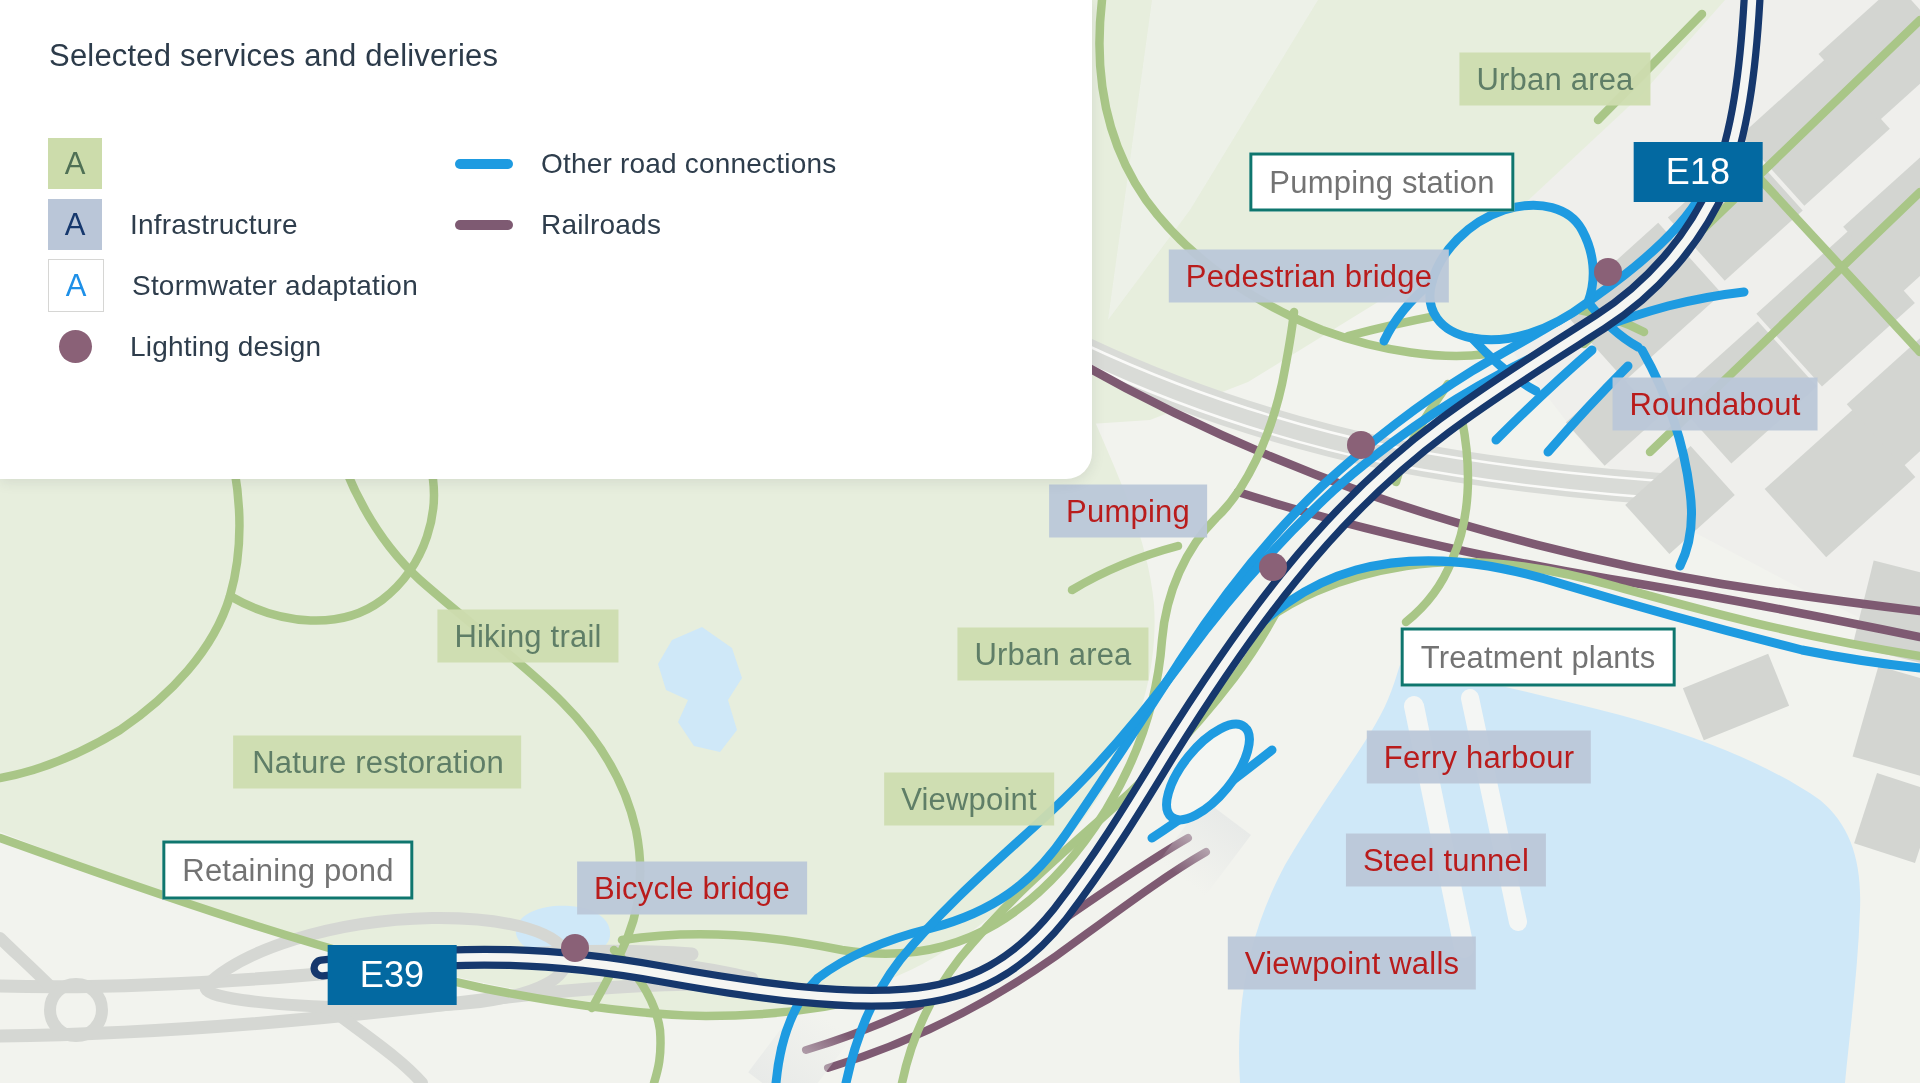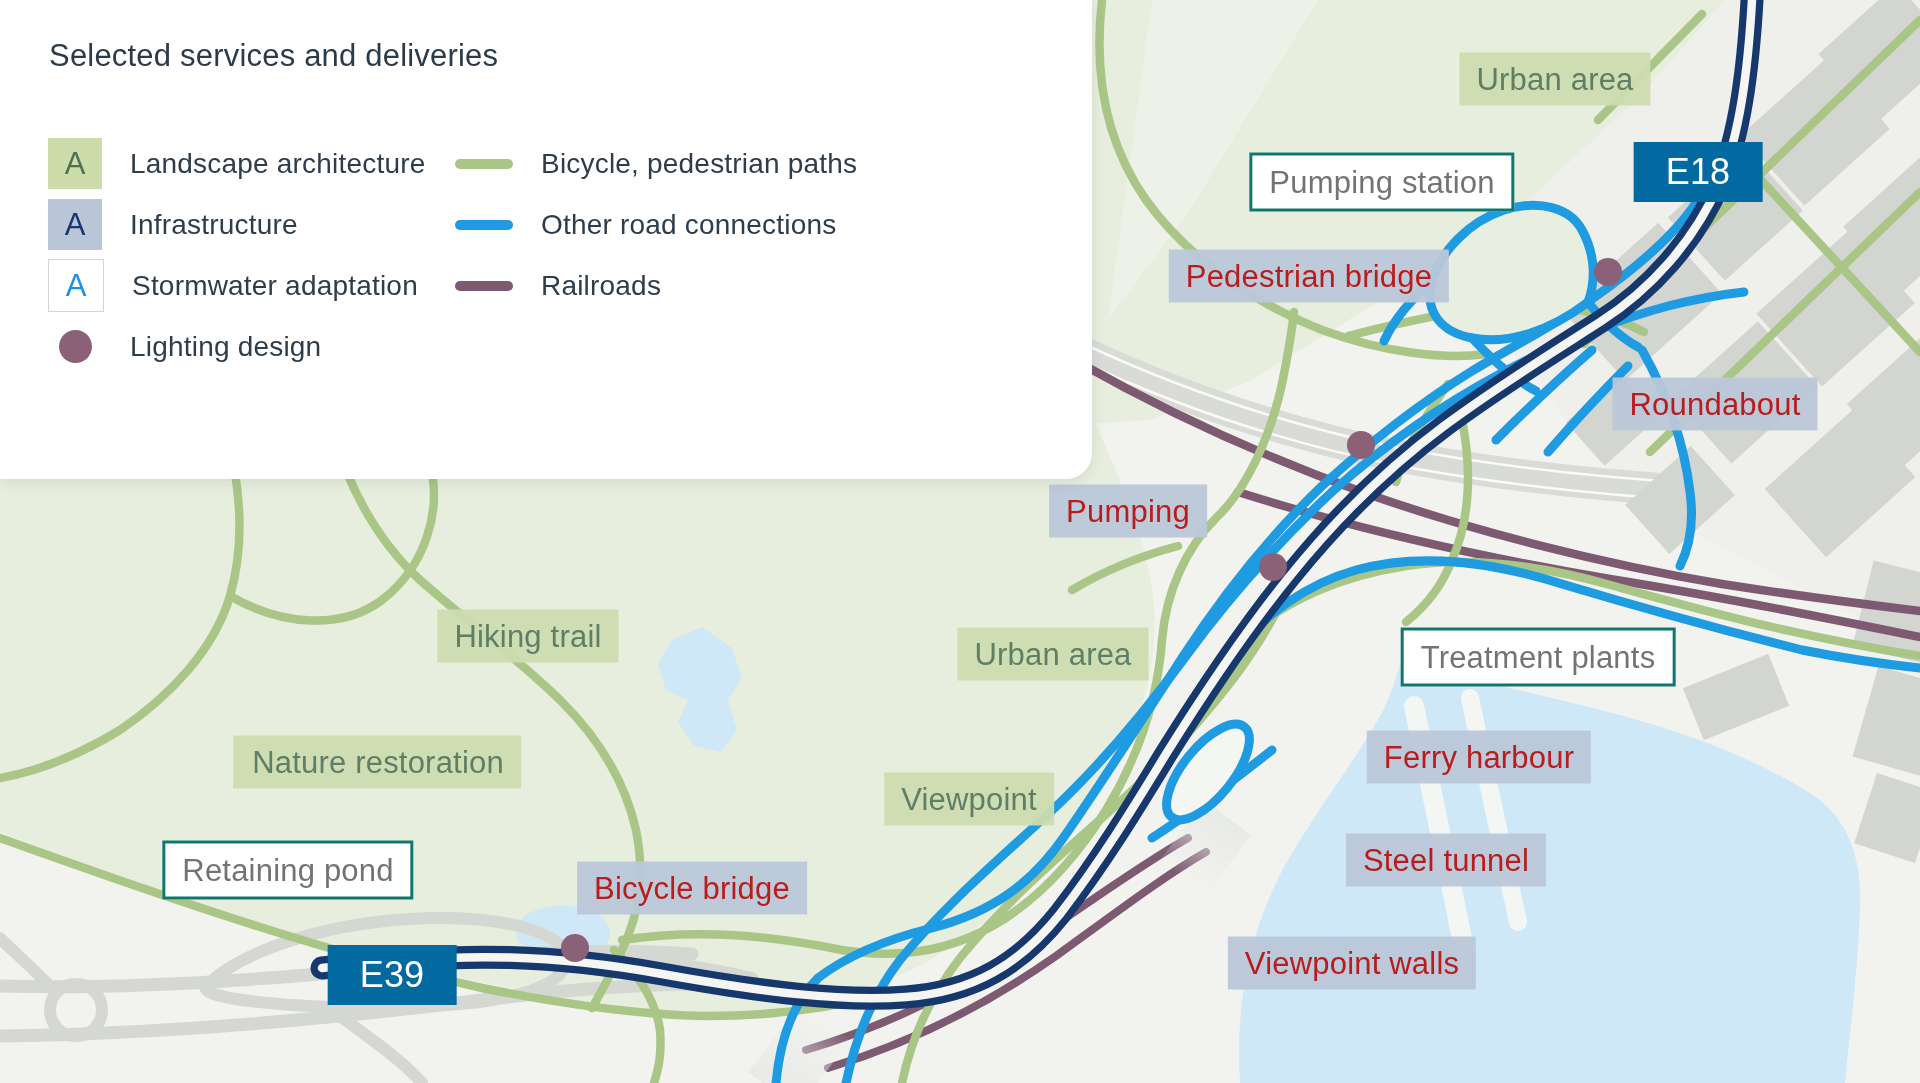--- a/index.html
+++ b/index.html
@@ -213,21 +213,20 @@
     </div>
 
   <div class="legend">
     <div class="legend-title">Selected services and deliveries</div>
 
     <div class="lg-col c1">
       <div class="lg-row">
         <span class="sw sw-green">
             <span>A</span>
           </span>
-        <span class="lg-label">Landscape architecture</span>
       </div>
       <div class="lg-row">
         <span class="sw sw-blue">
             <span>A</span>
           </span>
         <span class="lg-label">Infrastructure</span>
       </div>
       <div class="lg-row">
         <span class="sw sw-white">
             <span>A</span>
@@ -236,26 +235,20 @@
       </div>
       <div class="lg-row">
         <span class="sw sw-dot"></span>
         <span class="lg-label">Lighting design</span>
       </div>
     </div>
 
     <div class="lg-col c2">
       <div class="lg-row">
         <span class="sw-line">
-            <i class="ln-green"></i>
-          </span>
-        <span class="lg-label">Bicycle, pedestrian paths</span>
-      </div>
-      <div class="lg-row">
-        <span class="sw-line">
             <i class="ln-blue"></i>
           </span>
         <span class="lg-label">Other road connections</span>
       </div>
       <div class="lg-row">
         <span class="sw-line">
             <i class="ln-mauve"></i>
           </span>
         <span class="lg-label">Railroads</span>
       </div>

